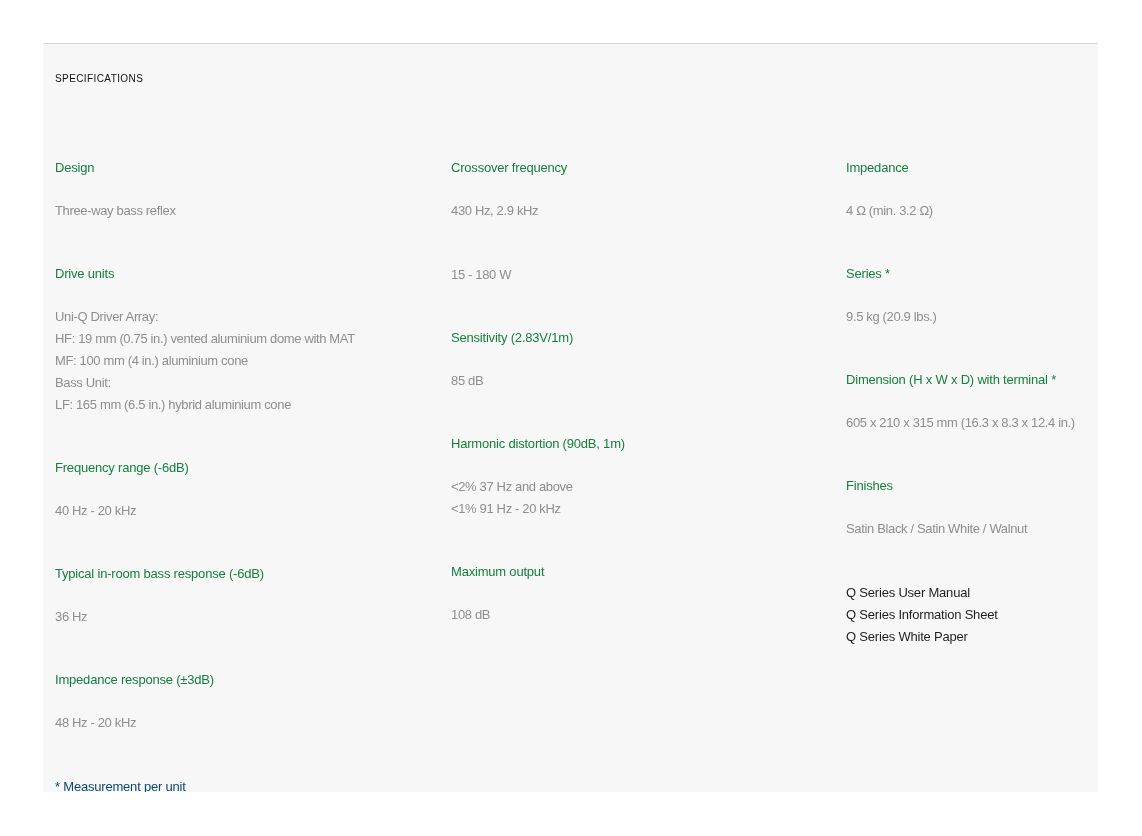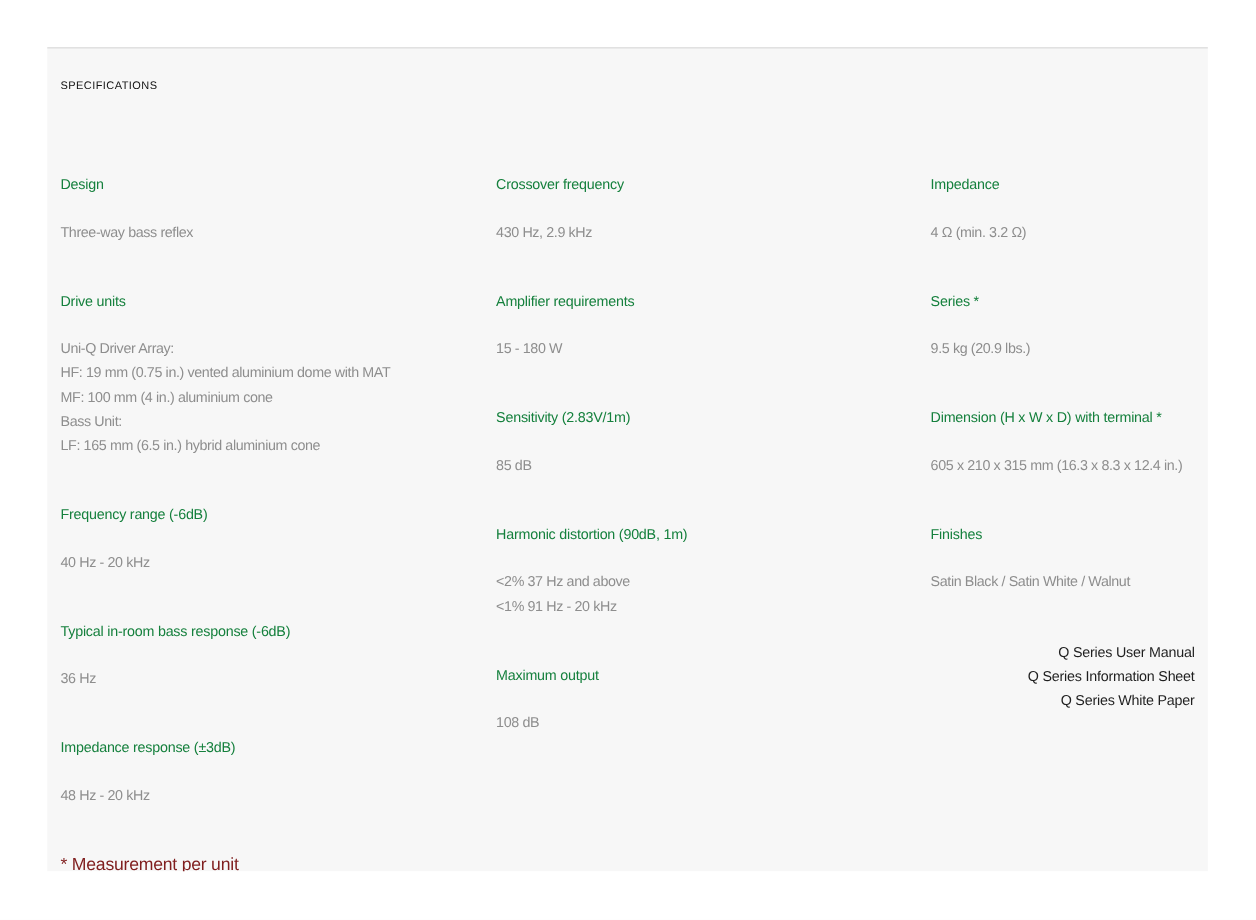--- a/index.html
+++ b/index.html
@@ -60,28 +60,27 @@
   }
   .link {
     display: block;
     font-size: 13px;
     line-height: 22px;
     letter-spacing: -0.2px;
     color: #1f1f1f;
     text-decoration: none;
     cursor: pointer;
     white-space: nowrap;
-    text-align: right;
   }
   .footnote {
     margin: 2px 0 0 0;
-    font-size: 16px;
+    font-size: 13px;
     line-height: 18px;
     letter-spacing: -0.2px;
-    color: #7f1d1d;
+    color: #0c4a6e;
   }
 </style>
 </head>
 <body>
 
 <div class="panel">
 
   <h2 class="heading">SPECIFICATIONS</h2>
 
   <div class="grid">
@@ -112,21 +111,20 @@
         <div class="value">48 Hz - 20 kHz</div>
       </div>
     </div>
 
     <div class="col">
       <div class="block">
         <div class="label">Crossover frequency</div>
         <div class="value">430 Hz, 2.9 kHz</div>
       </div>
       <div class="block">
-        <div class="label">Amplifier requirements</div>
         <div class="value">15 - 180 W</div>
       </div>
       <div class="block">
         <div class="label">Sensitivity (2.83V/1m)</div>
         <div class="value">85 dB</div>
       </div>
       <div class="block">
         <div class="label">Harmonic distortion (90dB, 1m)</div>
         <div class="value">&lt;2% 37 Hz and above</div>
         <div class="value">&lt;1% 91 Hz - 20 kHz</div>

